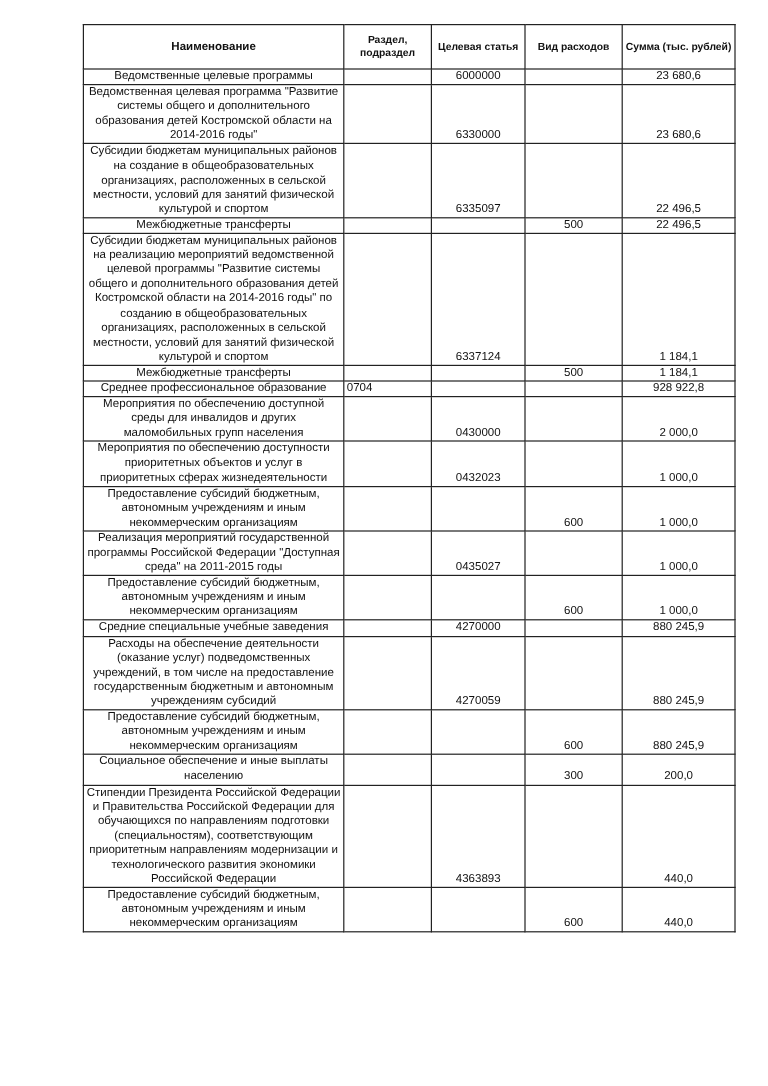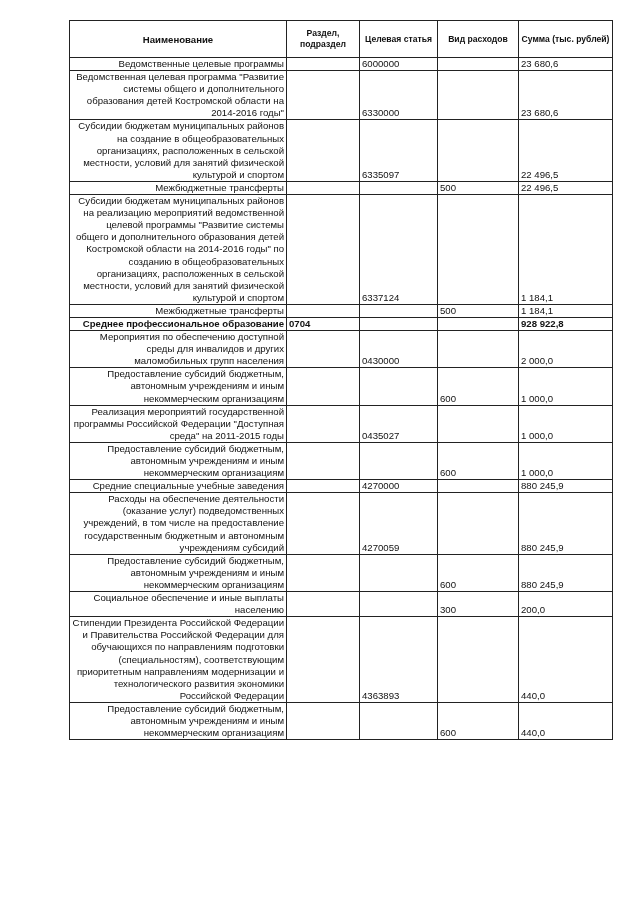--- a/index.html
+++ b/index.html
@@ -11,24 +11,24 @@
   table.budget col.c-name { width: 217px; }
   table.budget col.c-sect { width: 73px; }
   table.budget col.c-art  { width: 78px; }
   table.budget col.c-type { width: 81px; }
   table.budget col.c-sum  { width: 94px; }
   table.budget th, table.budget td { border: 1px solid #222; padding: 0 2px;
        font-size: 9.6px; line-height: 12.1px; vertical-align: bottom; }
   table.budget th { font-weight: bold; font-size: 8.6px; line-height: 11px;
        text-align: center; vertical-align: middle; height: 36px; }
   table.budget th.h-name { font-size: 9.6px; }
-  td.name { text-align: right; margin-left: 38px; }
-  td.num { text-align: left; }
+  td.name { text-align: center; margin-left: 38px; }
+  td.num { text-align: center; }
   td.sect { }
-  tr.bold td { font-weight: bold; }
+  tr.bold td { font-weight: normal; }
   .page-number { position: absolute; left: 641px; top: 876px; font-family: "DejaVu Serif", serif;
                  font-style: italic; font-size: 13px; color: #222; }
 </style>
 </head>
 <body>
 
 <div class="page">
   <table class="budget">
     <colgroup>
       <col class="c-name">
@@ -97,20 +97,27 @@
           <td class="num">928 922,8</td>
         </tr>
         <tr>
           <td class="name">Мероприятия по обеспечению доступной среды для инвалидов и других маломобильных групп населения</td>
           <td class="sect"></td>
           <td class="num">0430000</td>
           <td class="num"></td>
           <td class="num">2 000,0</td>
         </tr>
         <tr>
+          <td class="name">Мероприятия по обеспечению доступности приоритетных объектов и услуг в приоритетных сферах жизнедеятельности</td>
+          <td class="sect"></td>
+          <td class="num">0432023</td>
+          <td class="num"></td>
+          <td class="num">1 000,0</td>
+        </tr>
+        <tr>
           <td class="name">Предоставление субсидий бюджетным, автономным учреждениям и иным некоммерческим организациям</td>
           <td class="sect"></td>
           <td class="num"></td>
           <td class="num">600</td>
           <td class="num">1 000,0</td>
         </tr>
         <tr>
           <td class="name">Реализация мероприятий государственной программы Российской Федерации "Доступная среда" на 2011-2015 годы</td>
           <td class="sect"></td>
           <td class="num">0435027</td>

